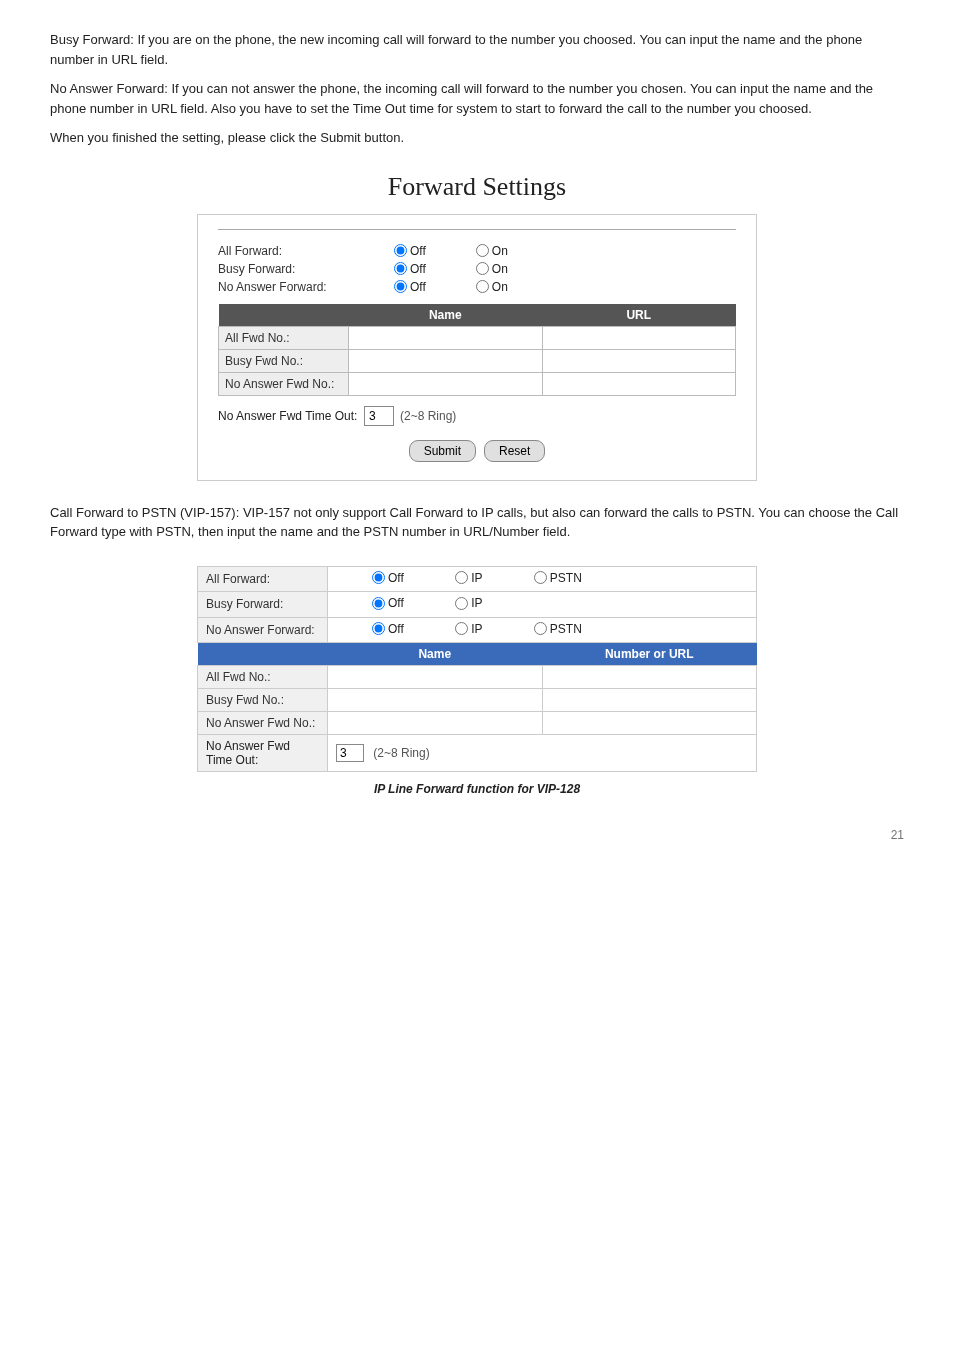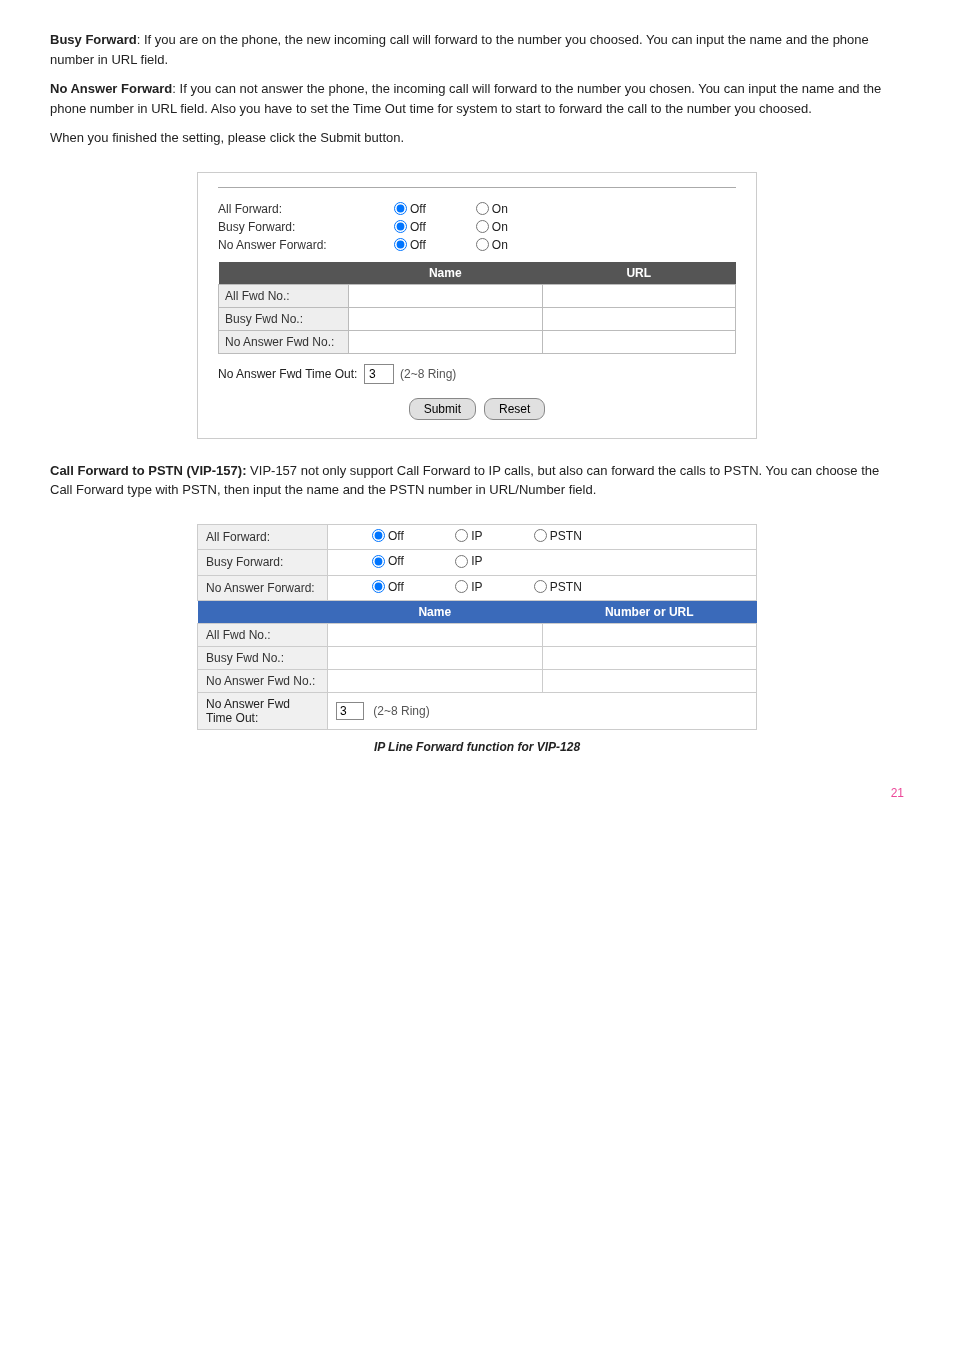--- a/index.html
+++ b/index.html
@@ -5,21 +5,21 @@
     * { box-sizing: border-box; margin: 0; padding: 0; }
     body {
       font-family: Arial, sans-serif;
       font-size: 13px;
       color: #222;
       background: #fff;
       padding: 30px 50px;
       max-width: 954px;
     }
     p { margin-bottom: 10px; line-height: 1.5; }
-    strong { font-weight: bold; }
+    strong { font-weight: normal; }
 
     .page-section { margin-bottom: 24px; }
 
     h1.forward-title {
       font-family: Georgia, serif;
       font-size: 26px;
       font-weight: normal;
       text-align: center;
       margin-bottom: 12px;
       color: #222;
@@ -194,38 +194,39 @@
     }
     .ip-table .time-row input[type="text"] {
       width: 30px;
       border: 1px solid #888;
       padding: 1px 3px;
     }
 
     .page-number {
       text-align: right;
       font-size: 12px;
-      color: #ec4899;
+      color: #737373;
       margin-top: 30px;
     }
   </style>
 </head>
 <body>
 
 <div class="page-section">
   <p>
     <strong>Busy Forward</strong><span>: If you are on the phone, the new incoming call will forward to the number you choosed. You can input the name and the phone number in URL field.</span>
   </p>
   <p>
     <strong>No Answer Forward</strong><span>: If you can not answer the phone, the incoming call will forward to the number you chosen. You can input the name and the phone number in URL field. Also you have to set the Time Out time for system to start to forward the call to the number you choosed.</span>
   </p>
   <p>When you finished the setting, please click the Submit button.</p>
 </div>
 
 <div>
+  <h1 class="forward-title">Forward Settings</h1>
   <div class="forward-box">
     <hr class="divider">
 
     <div class="setting-row">
       <span class="label">All Forward:</span>
       <div class="options">
         <label class="radio-opt">
           <input type="radio" name="all_fwd" value="off" checked="" style="">
           <span>Off</span>
         </label>

